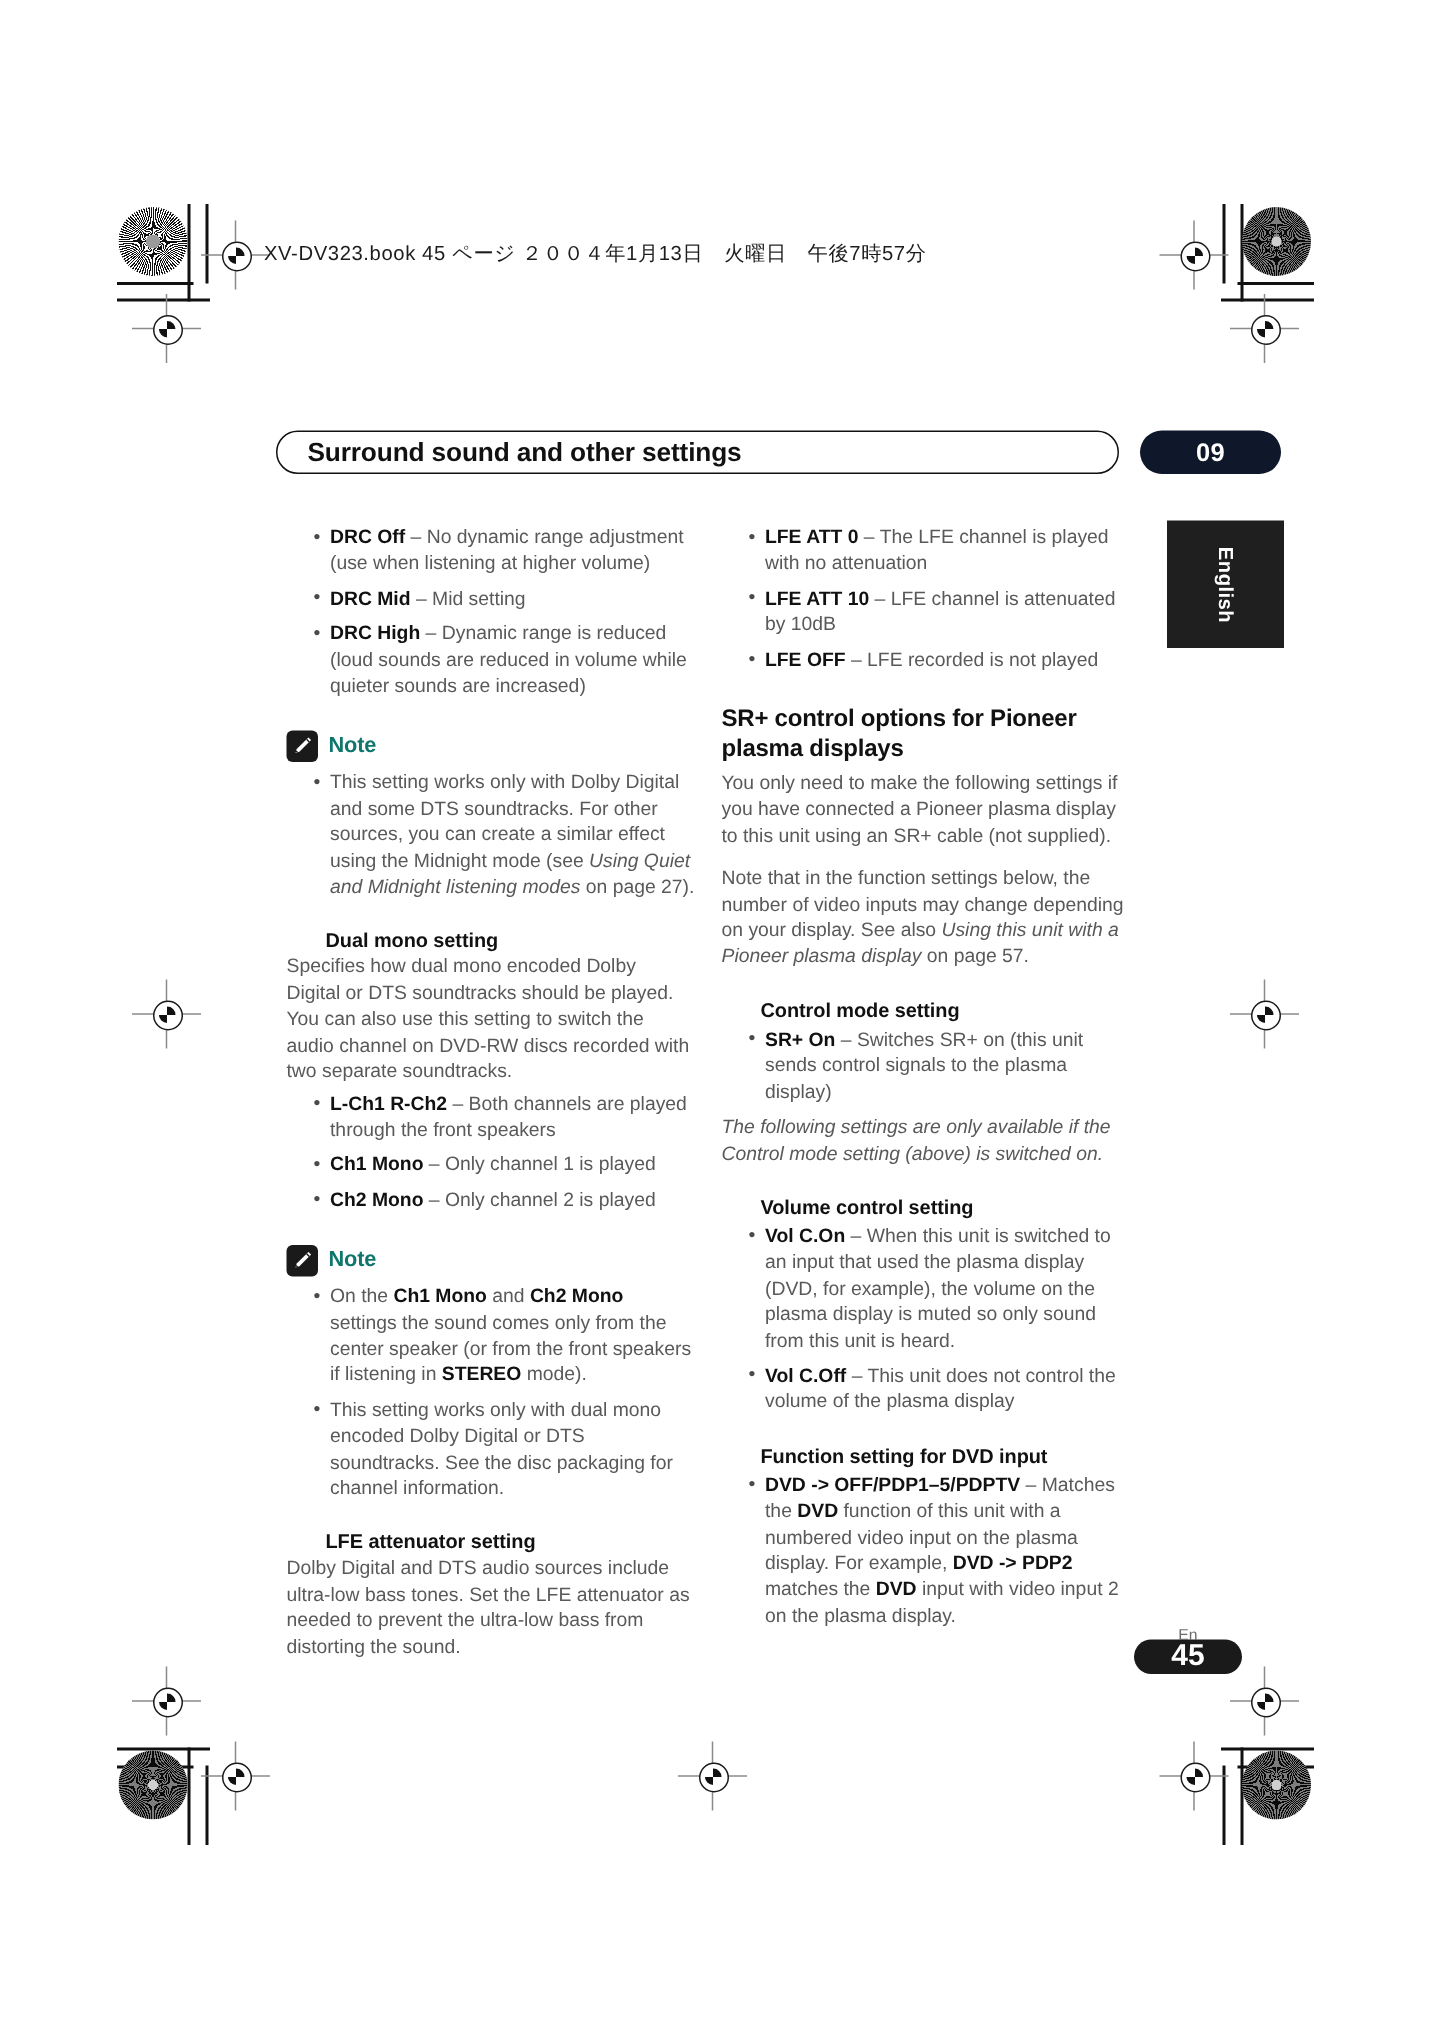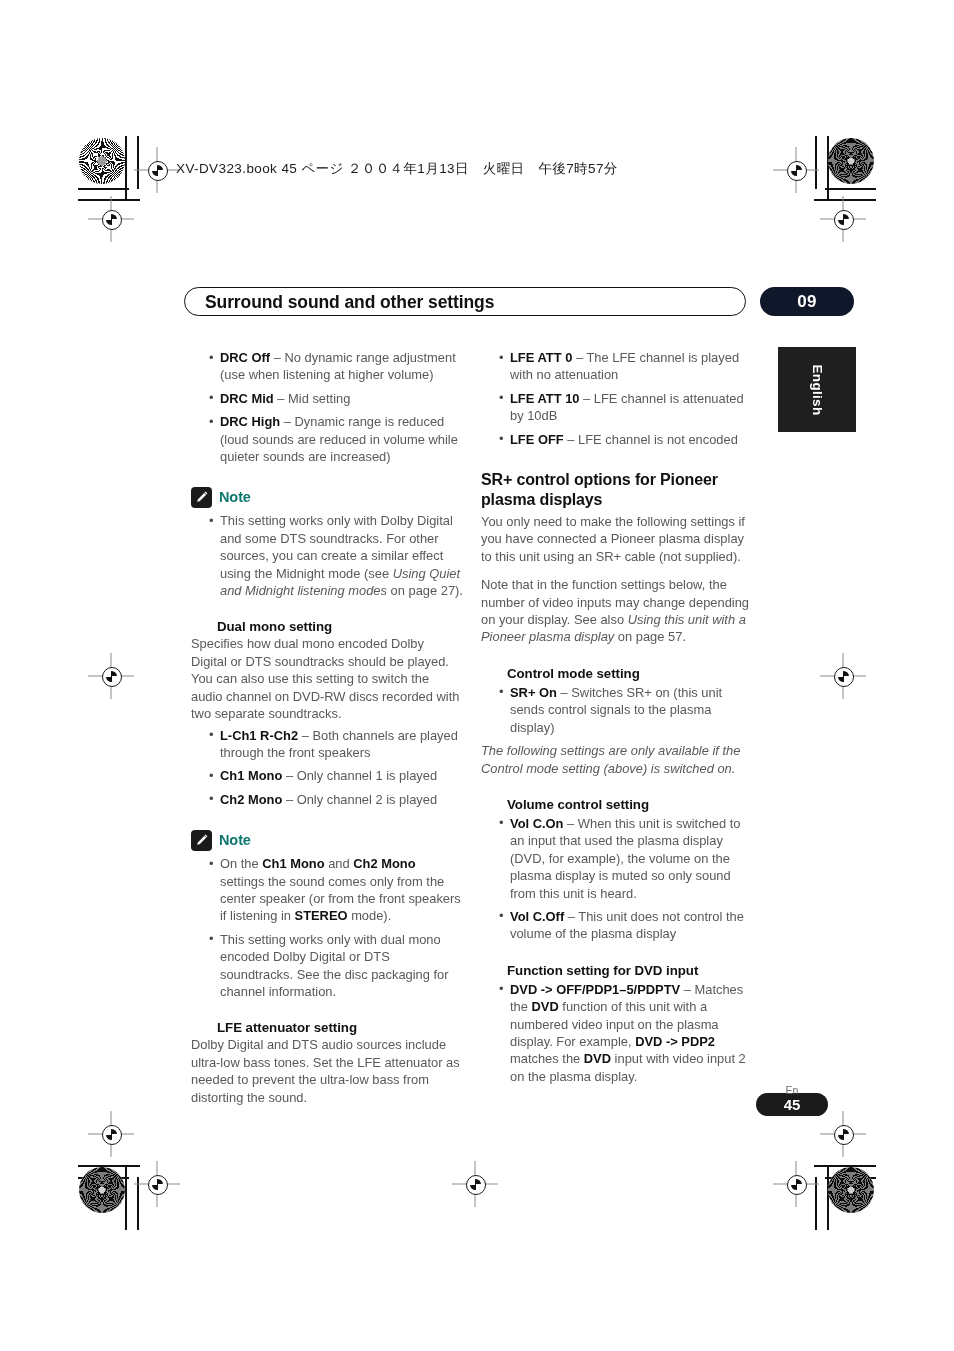--- a/index.html
+++ b/index.html
@@ -215,21 +215,21 @@
   .note-block ul.bullets { margin-top: 1px; }
 
   
   .page-pill {
     position: absolute;
     left: 756px; top: 1093px;
     width: 72px; height: 23px;
     background: #1a1a1a;
     border-radius: 12px;
     color: #fff;
-    font-size: 15px;
+    font-size: 20px;
     font-weight: bold;
     display: flex;
     align-items: center;
     justify-content: center;
   }
   .page-lang {
     position: absolute;
     left: 756px; top: 1084px;
     width: 72px;
     text-align: center;
@@ -422,21 +422,21 @@
 <div class="col right">
 
   <ul class="bullets">
     <li>
       <b>LFE ATT 0</b><span> – </span><span>The LFE channel is played with no attenuation</span>
     </li>
     <li>
       <b>LFE ATT 10</b><span> – </span><span>LFE channel is attenuated by 10dB</span>
     </li>
     <li>
-      <b>LFE OFF</b><span> – </span><span>LFE channel is not encoded</span>
+      <b>LFE OFF</b><span> – </span><span>LFE recorded is not played</span>
     </li>
   </ul>
 
   <h2 class="head">SR+ control options for Pioneer plasma displays</h2>
   <p class="body">You only need to make the following settings if you have connected a Pioneer plasma display to this unit using an SR+ cable (not supplied).</p>
   <p class="body">
     <span>Note that in the function settings below, the number of video inputs may change depending on your display. See also </span><i>Using this unit with a Pioneer plasma display</i><span> on page 57.</span>
   </p>
 
   <h3 class="sec">Control mode setting</h3>

